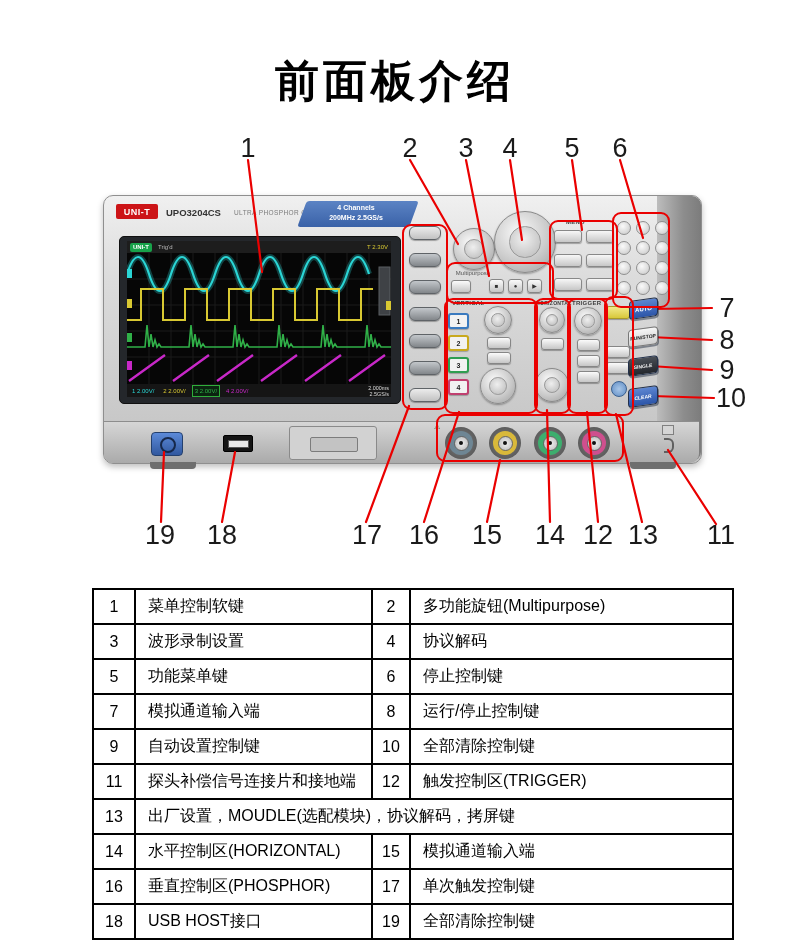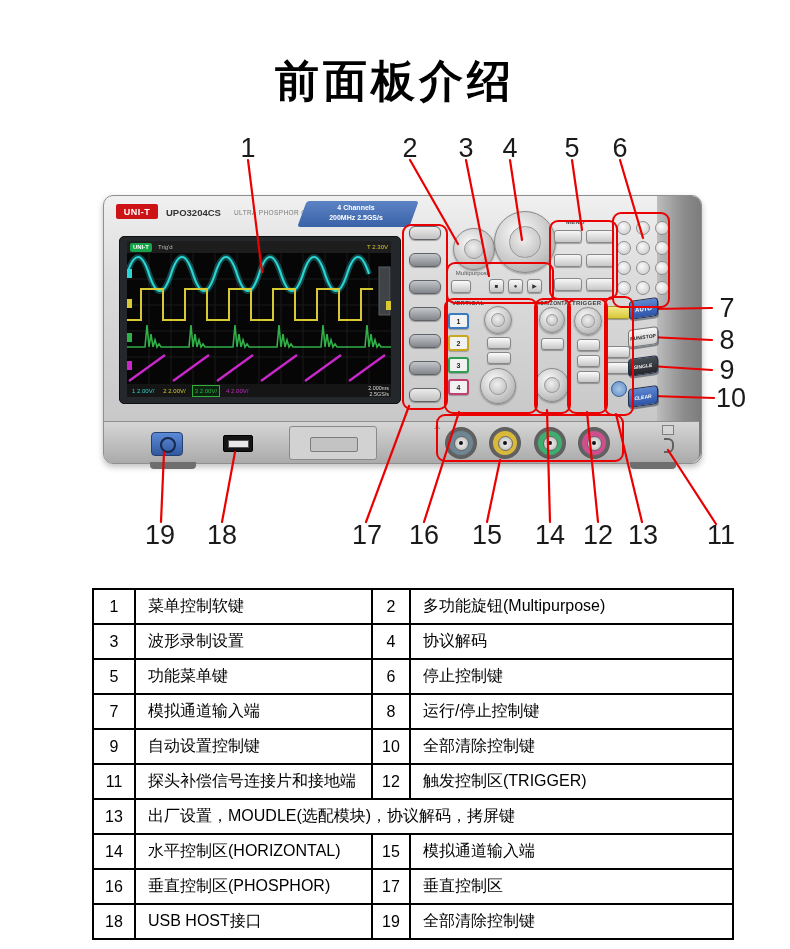--- a/index.html
+++ b/index.html
@@ -356,21 +356,21 @@
     <tr>
       <td class="c-num">14</td>
       <td class="c-d1">水平控制区(HORIZONTAL)</td>
       <td class="c-num2">15</td>
       <td class="c-d2">模拟通道输入端</td>
     </tr>
     <tr>
       <td class="c-num">16</td>
       <td class="c-d1">垂直控制区(PHOSPHOR)</td>
       <td class="c-num2">17</td>
-      <td class="c-d2">垂直控制区</td>
+      <td class="c-d2">单次触发控制键</td>
     </tr>
     <tr>
       <td class="c-num">18</td>
       <td class="c-d1">USB HOST接口</td>
       <td class="c-num2">19</td>
       <td class="c-d2">全部清除控制键</td>
     </tr>
   </tbody>
     </table>
 </div>

